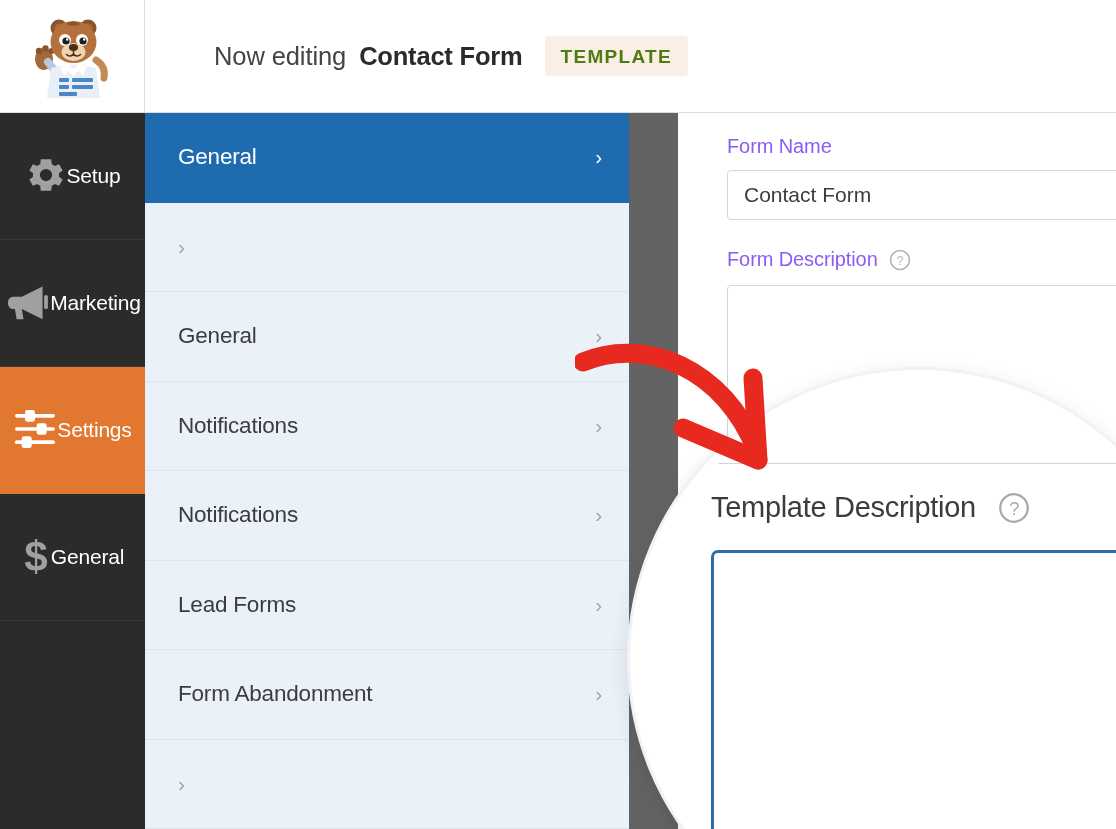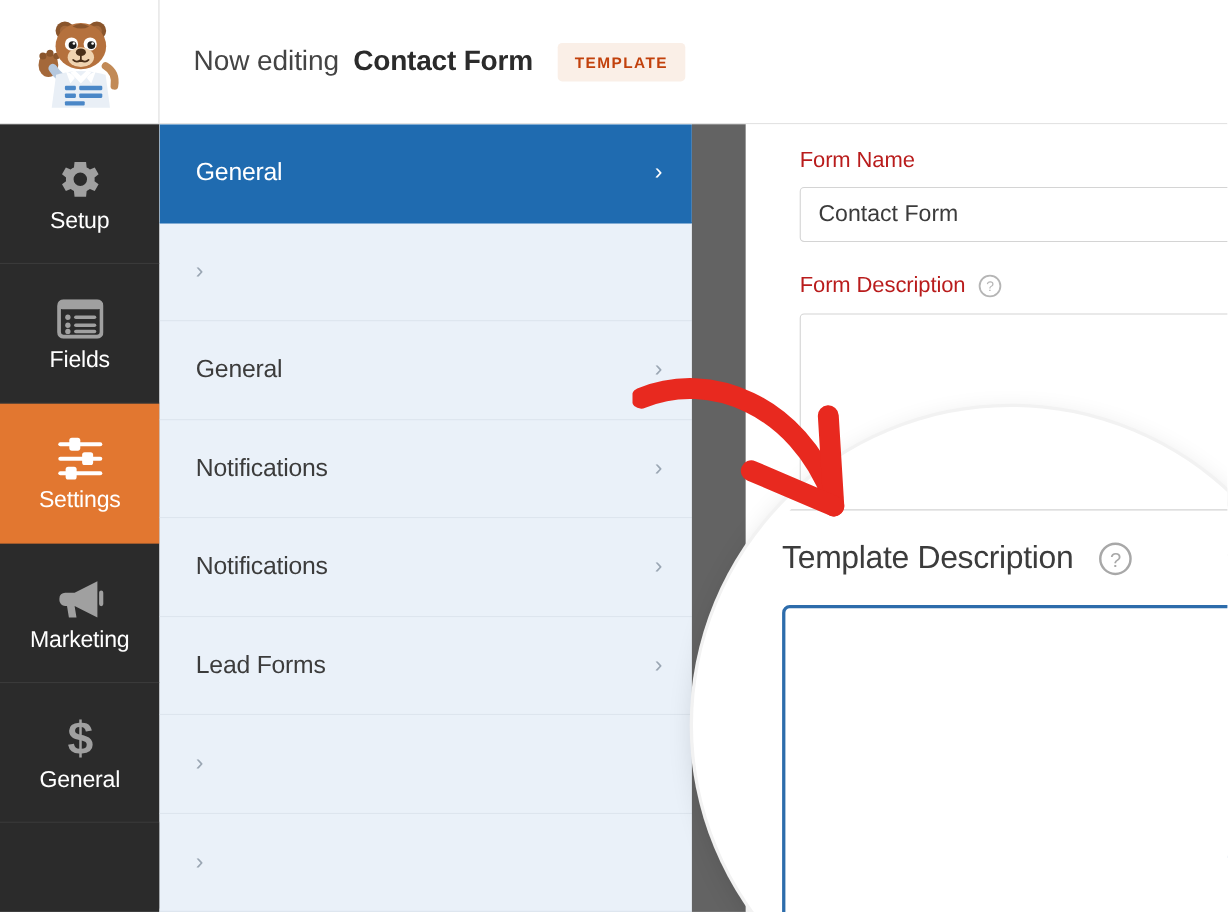--- a/index.html
+++ b/index.html
@@ -21,20 +21,21 @@
 
   
   .header {
     position: absolute;
     left: 0; top: 0;
     width: 1116px; height: 113px;
     background: #ffffff;
     border-bottom: 1px solid #dddddd;
     display: flex;
     align-items: center;
+    gap: 38px;
   }
   .logo-cell {
     width: 145px; height: 113px;
     border-right: 1px solid #dddddd;
     display: flex; align-items: center; justify-content: center;
     flex: 0 0 145px;
   }
   .logo-cell svg { display:block; }
 
   .header-text {
@@ -54,43 +55,43 @@
     font-size: 25.5px;
     color: #2b2b2b;
     font-weight: bold;
     margin-left: 13px;
     letter-spacing: -0.2px;
     white-space: nowrap;
   }
   .template-badge {
     margin-left: 22px;
     background: #faefe7;
-    color: #c2410c;
-    font-size: 14px;
+    color: #4d7c0f;
+    font-size: 19px;
     font-weight: bold;
     letter-spacing: 1.3px;
     padding: 11px 16px 10px 16px;
     border-radius: 4px;
     line-height: 1;
     white-space: nowrap;
   }
 
   
   .sidebar {
     position: absolute;
     left: 0; top: 113px;
     width: 145px;
     height: 716px;
     background: #2b2b2b;
   }
   .side-item {
     height: 127px;
     border-bottom: 1px solid #3a3a3a;
     display: flex;
-    flex-direction: column;
+    flex-direction: row;
     align-items: center;
     justify-content: center;
     color: #ffffff;
     cursor: pointer;
     position: relative;
   }
   .side-item .s-icon {
     display: flex;
     align-items: center;
     justify-content: center;
@@ -159,21 +160,21 @@
   .content {
     position: absolute;
     left: 678px; top: 113px;
     width: 438px;
     height: 716px;
     background: #ffffff;
     padding: 22px 0 0 49px;
   }
   .field-label {
     font-size: 20px;
-    color: #b91c1c;
+    color: #8b5cf6;
     margin-bottom: 12px;
     display: flex;
     letter-spacing: -0.1px;
   }
   .help-icon {
     margin-left: 11px;
     display: inline-flex;
     align-items: center;
   }
   .text-input {
@@ -359,62 +360,47 @@
 
     <div class="side-item">
       <span class="s-icon">
         <svg width="42" height="42" viewBox="0 0 24 24">
           <path d="M19.4 13a7.6 7.6 0 000-2l2.1-1.6-2-3.5-2.5 1a7.8 7.8 0 00-1.7-1L15 3H9l-.3 2.9a7.8 7.8 0 00-1.7 1l-2.5-1-2 3.5L4.6 11a7.6 7.6 0 000 2l-2.1 1.6 2 3.5 2.5-1a7.8 7.8 0 001.7 1L9 21h6l.3-2.9a7.8 7.8 0 001.7-1l2.5 1 2-3.5zM12 15.5A3.5 3.5 0 1115.5 12 3.5 3.5 0 0112 15.5z"></path>
         </svg>
       </span>
       <span class="s-label">Setup</span>
     </div>
 
+
     <div class="side-item">
       <span class="s-icon">
-        <svg width="42" height="36" viewBox="0 0 26 22">
-          <rect x="1" y="1" width="24" height="20" rx="2.5" fill="none" stroke="#a0a0a0" stroke-width="2.2"></rect>
-          <rect x="1" y="1" width="24" height="4.5" rx="2"></rect>
-          <circle cx="6" cy="10" r="1.5"></circle>
-          <circle cx="6" cy="14.5" r="1.5"></circle>
-          <circle cx="6" cy="18" r="1.5"></circle>
-          <rect x="9.5" y="9" width="12.5" height="2" rx="1"></rect>
-          <rect x="9.5" y="13.5" width="12.5" height="2" rx="1"></rect>
-          <rect x="9.5" y="17" width="12.5" height="2" rx="1"></rect>
-        </svg>
-      </span>
-      <span class="s-label">Fields</span>
+        <svg width="46" height="38" viewBox="0 0 26 22">
+          <path d="M22 2 L10 8 H5 a3 3 0 00-3 3 v1 a3 3 0 003 3 h1 l1 6 h4 l-1-6h0 l12 6z"></path>
+          <path d="M24 8 v6" stroke="#a0a0a0" stroke-width="2.2" stroke-linecap="round" fill="none"></path>
+        </svg>
+      </span>
+      <span class="s-label">Marketing</span>
     </div>
 
     <div class="side-item active">
       <span class="s-icon">
         <svg width="44" height="40" viewBox="0 0 26 24">
           <rect x="1" y="3" width="24" height="2.2" rx="1.1"></rect>
           <rect x="1" y="10.9" width="24" height="2.2" rx="1.1"></rect>
           <rect x="1" y="18.8" width="24" height="2.2" rx="1.1"></rect>
           <rect x="7" y="0.6" width="6" height="7" rx="1.4"></rect>
           <rect x="14" y="8.5" width="6" height="7" rx="1.4"></rect>
           <rect x="5" y="16.4" width="6" height="7" rx="1.4"></rect>
         </svg>
       </span>
       <span class="s-label">Settings</span>
     </div>
 
     <div class="side-item">
       <span class="s-icon">
-        <svg width="46" height="38" viewBox="0 0 26 22">
-          <path d="M22 2 L10 8 H5 a3 3 0 00-3 3 v1 a3 3 0 003 3 h1 l1 6 h4 l-1-6h0 l12 6z"></path>
-          <path d="M24 8 v6" stroke="#a0a0a0" stroke-width="2.2" stroke-linecap="round" fill="none"></path>
-        </svg>
-      </span>
-      <span class="s-label">Marketing</span>
-    </div>
-
-    <div class="side-item">
-      <span class="s-icon">
         <svg width="30" height="44" viewBox="0 0 16 24">
           <text x="8" y="20" text-anchor="middle" font-family="Liberation Sans, sans-serif" font-size="23" font-weight="bold" fill="#a0a0a0">$</text>
         </svg>
       </span>
       <span class="s-label">General</span>
     </div>
 
     <div class="side-tail"></div>
   </div>
 
@@ -443,20 +429,21 @@
       <span class="nav-label">Notifications</span>
       <span class="chev">›</span>
     </div>
 
     <div class="nav-item">
       <span class="nav-label">Lead Forms</span>
       <span class="chev">›</span>
     </div>
 
     <div class="nav-item">
+      <span class="nav-label">Form Abandonment</span>
       <span class="chev">›</span>
     </div>
 
     <div class="nav-item">
       <span class="chev">›</span>
     </div>
   </div>
 
   <div class="scroll-strip"></div>
 

